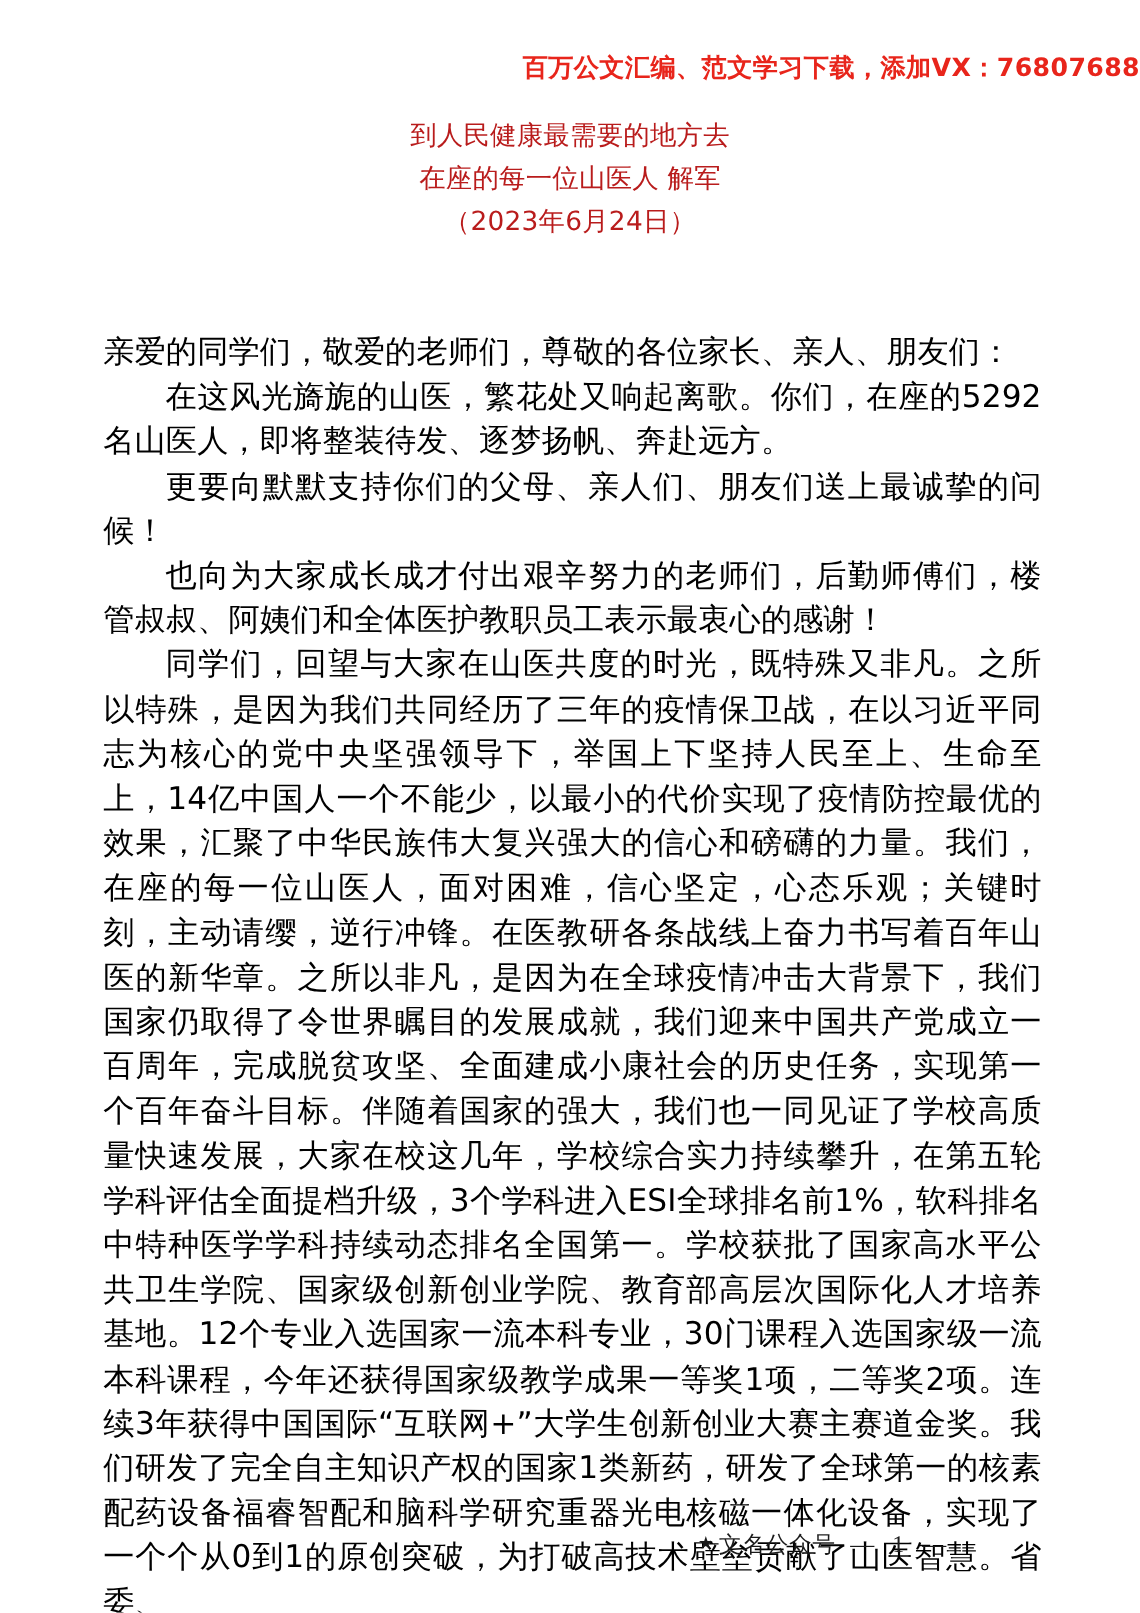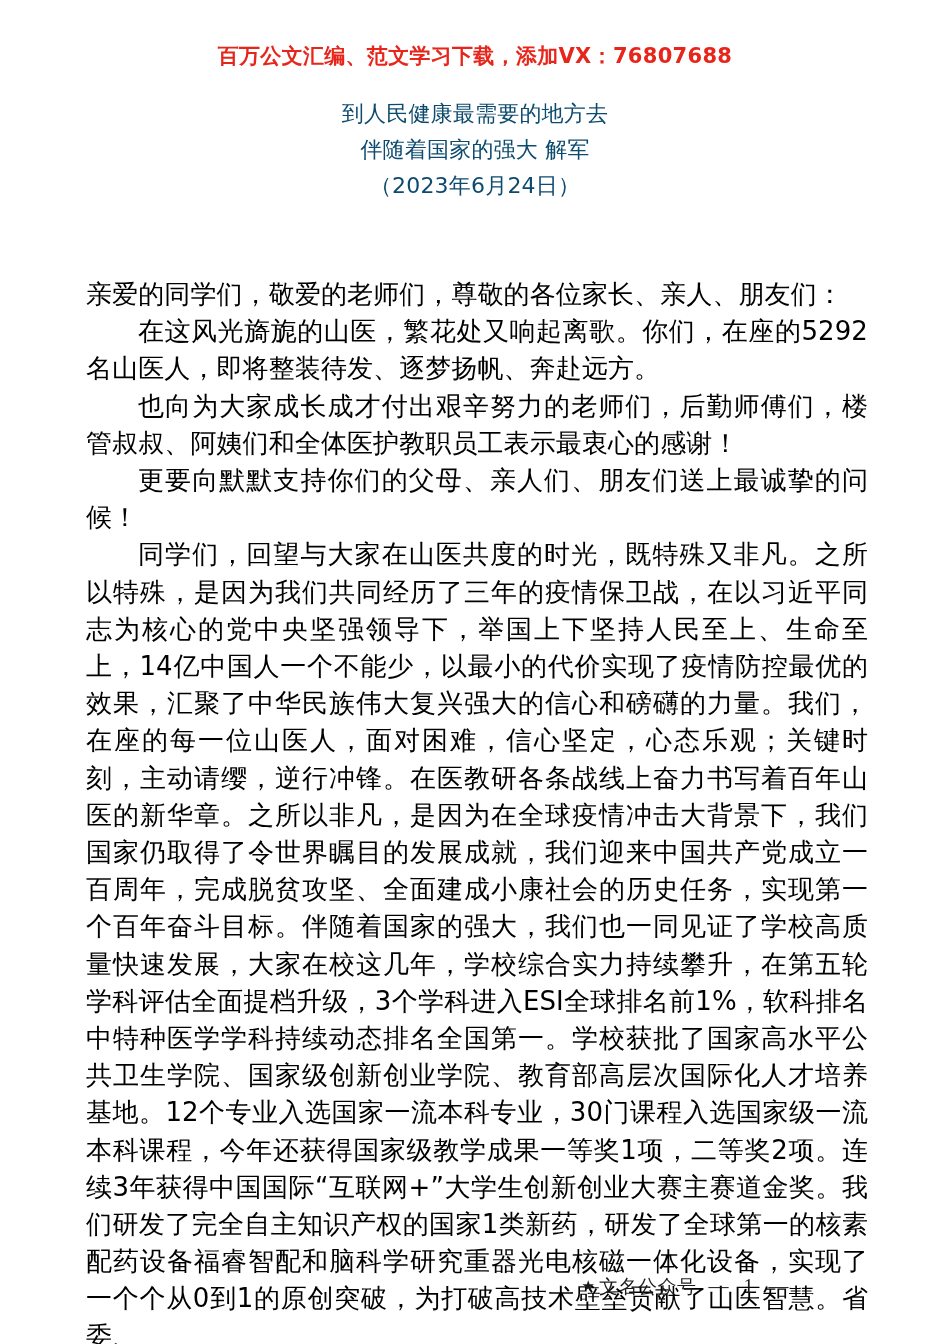--- a/index.html
+++ b/index.html
@@ -18,41 +18,41 @@
     overflow: hidden;
     box-sizing: border-box;
   }
 
   
   .promo-banner {
     position: absolute;
     top: 44px;
     left: 0;
     width: 950px;
-    text-align: center;
+    text-align: right;
     color: #e8251b;
     font-size: 21px;
     font-weight: 700;
     letter-spacing: 0.3px;
     line-height: 1.2;
     white-space: nowrap;
   }
 
   
   .title-block {
     position: absolute;
     top: 96px;
     left: 0;
     width: 950px;
     text-align: center;
   }
   .title-line {
     font-size: 22px;
     font-weight: 400;
-    color: #0c4a6e;
+    color: #b91c1c;
     line-height: 36px;
     letter-spacing: 0.2px;
     white-space: nowrap;
   }
 
   
   .body-copy {
     position: absolute;
     top: 276px;
     left: 86px;
@@ -105,29 +105,29 @@
 </style>
 </head>
 <body>
 
 <div class="page">
 
   <div class="promo-banner">百万公文汇编、范文学习下载，添加VX：76807688</div>
 
   <div class="title-block">
     <div class="title-line">到人民健康最需要的地方去</div>
-    <div class="title-line">伴随着国家的强大  解军</div>
+    <div class="title-line">在座的每一位山医人  解军</div>
     <div class="title-line">（2023年6月24日）</div>
   </div>
 
   <div class="body-copy">
     <p class="salutation">亲爱的同学们，敬爱的老师们，尊敬的各位家长、亲人、朋友们：</p>
     <p class="para">在这风光旖旎的山医，繁花处又响起离歌。你们，在座的5292名山医人，即将整装待发、逐梦扬帆、奔赴远方。</p>
+    <p class="para">更要向默默支持你们的父母、亲人们、朋友们送上最诚挚的问候！</p>
     <p class="para">也向为大家成长成才付出艰辛努力的老师们，后勤师傅们，楼管叔叔、阿姨们和全体医护教职员工表示最衷心的感谢！</p>
-    <p class="para">更要向默默支持你们的父母、亲人们、朋友们送上最诚挚的问候！</p>
     <p class="para">同学们，回望与大家在山医共度的时光，既特殊又非凡。之所以特殊，是因为我们共同经历了三年的疫情保卫战，在以习近平同志为核心的党中央坚强领导下，举国上下坚持人民至上、生命至上，14亿中国人一个不能少，以最小的代价实现了疫情防控最优的效果，汇聚了中华民族伟大复兴强大的信心和磅礴的力量。我们，在座的每一位山医人，面对困难，信心坚定，心态乐观；关键时刻，主动请缨，逆行冲锋。在医教研各条战线上奋力书写着百年山医的新华章。之所以非凡，是因为在全球疫情冲击大背景下，我们国家仍取得了令世界瞩目的发展成就，我们迎来中国共产党成立一百周年，完成脱贫攻坚、全面建成小康社会的历史任务，实现第一个百年奋斗目标。伴随着国家的强大，我们也一同见证了学校高质量快速发展，大家在校这几年，学校综合实力持续攀升，在第五轮学科评估全面提档升级，3个学科进入ESI全球排名前1%，软科排名中特种医学学科持续动态排名全国第一。学校获批了国家高水平公共卫生学院、国家级创新创业学院、教育部高层次国际化人才培养基地。12个专业入选国家一流本科专业，30门课程入选国家级一流本科课程，今年还获得国家级教学成果一等奖1项，二等奖2项。连续3年获得中国国际“互联网+”大学生创新创业大赛主赛道金奖。我们研发了完全自主知识产权的国家1类新药，研发了全球第一的核素配药设备福睿智配和脑科学研究重器光电核磁一体化设备，实现了一个个从0到1的原创突破，为打破高技术壁垒贡献了山医智慧。省委、</p>
   </div>
 
   <div class="footer">
     <span class="footer-inner">
       <span class="footer-star">★</span><span class="footer-brand">文名公众号</span><span class="footer-pageno">— 1 —</span>
     </span>
   </div>
 
 </div>

